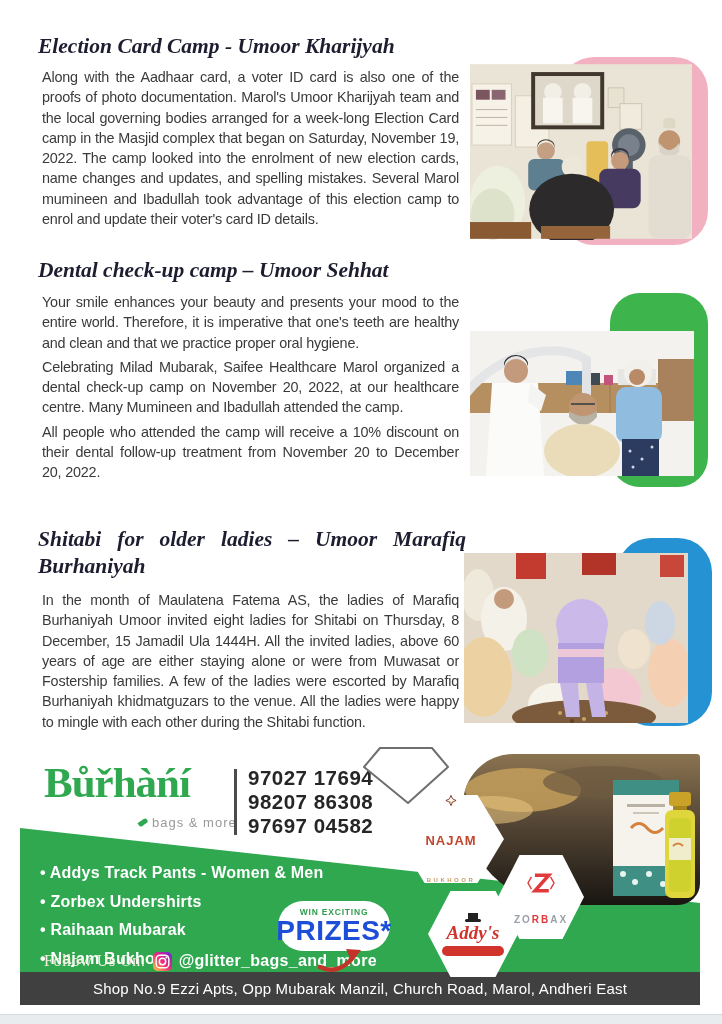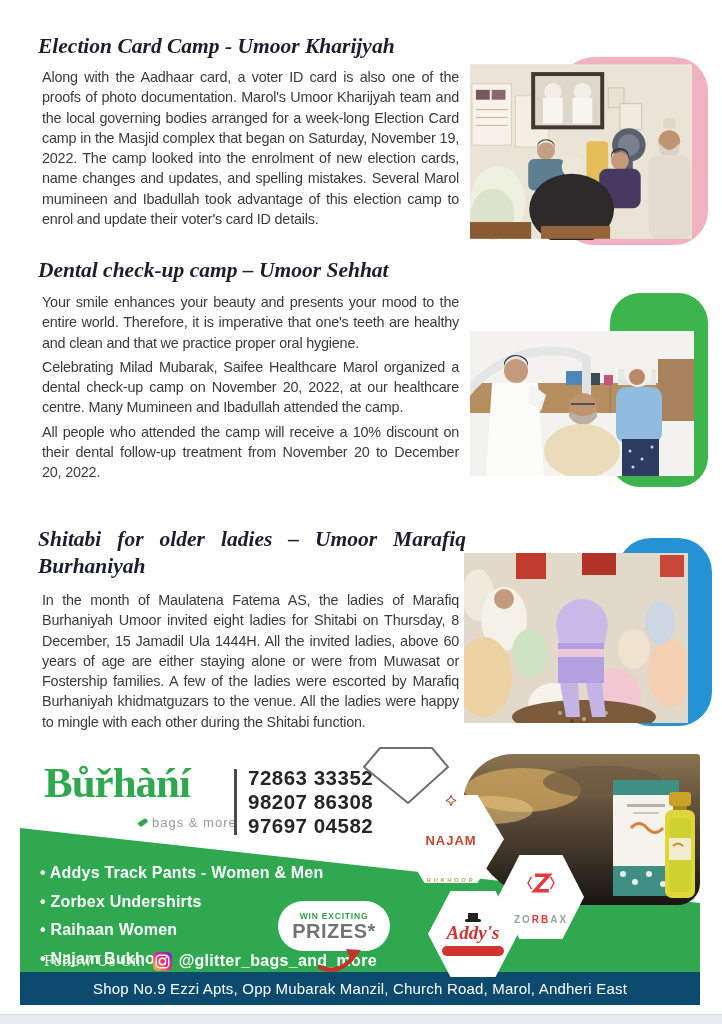--- a/index.html
+++ b/index.html
@@ -46,27 +46,27 @@
   .addys-hat{width:16px;height:9px;position:relative;margin-bottom:1px;}
   .addys-hat::before{content:"";position:absolute;left:3px;top:0;width:10px;height:6px;background:#222;}
   .addys-hat::after{content:"";position:absolute;left:0;top:6px;width:16px;height:3px;background:#222;border-radius:2px;}
   #products{position:absolute;left:20px;top:106px;z-index:2;color:#fff;font-weight:700;
         font-size:16px;line-height:28.5px;letter-spacing:0.2px;}
   #products div::before{content:"• ";}
   #prizes-badge{position:absolute;left:258px;top:148px;width:112px;height:50px;background:#fff;
         border-radius:26px;z-index:5;display:flex;flex-direction:column;align-items:center;
         justify-content:center;}
   #prizes-line1{font-size:8.5px;font-weight:700;color:#2f9d4d;letter-spacing:0.8px;}
-  #prizes-line2{font-size:20px;font-weight:900;color:#737373;line-height:1;letter-spacing:0.5px;}
+  #prizes-line2{font-size:28px;font-weight:900;color:#1d4ed8;line-height:1;letter-spacing:0.5px;}
   #follow-row{position:absolute;left:24px;top:196px;height:24px;display:flex;align-items:center;
         gap:7px;z-index:2;}
   #follow-label{font-family:"Liberation Serif",serif;font-size:16px;color:#f3eddb;letter-spacing:0.5px;}
   #ig-handle{font-weight:700;font-size:16px;color:#ffffff;letter-spacing:0.3px;}
   #red-arrow{position:absolute;left:298px;top:194px;z-index:6;}
-  #address-bar{position:absolute;left:0;right:0;bottom:0;height:33px;background:#0c4a6e;z-index:2;
+  #address-bar{position:absolute;left:0;right:0;bottom:0;height:33px;background:#404040;z-index:2;
         color:#fff;font-size:15px;line-height:33px;text-align:center;letter-spacing:0.2px;}
   #bottom-strip{position:absolute;left:0;top:1014px;width:722px;height:10px;background:#e9ecef;
         border-top:1px solid #d5dade;}
 </style>
 </head>
 <body>
 
 <div id="page">
 
   <section>
@@ -199,21 +199,21 @@
 
     <div id="brand">
       <div id="brand-name">Bůřhàńí</div>
       <div id="brand-tagline">
         <span class="tagmark"></span>
         <span>bags &amp; more</span>
       </div>
     </div>
     <div id="phone-divider"></div>
     <div id="phones">
-      <div>72863 33352</div>
+      <div>97027 17694</div>
       <div>98207 86308</div>
       <div>97697 04582</div>
     </div>
 
     <svg id="hex-outline" width="88" height="58" viewBox="0 0 88 58">
       <path d="M18,1 L70,1 L86,20 L46,56 L2,20 Z" fill="#ffffff" stroke="#6f6f6f" stroke-width="2" stroke-linejoin="round"></path>
     </svg>
 
     <div id="sunset">
       <svg width="237" height="151" viewBox="0 0 237 151">
@@ -267,21 +267,21 @@
 
     <div class="hex" id="hex-addys">
       <div class="addys-hat"></div>
       <div class="addys-name">Addy's</div>
       <div class="addys-banner"></div>
     </div>
 
     <div id="products">
       <div>Addys Track Pants - Women &amp; Men</div>
       <div>Zorbex Undershirts</div>
-      <div>Raihaan Women</div>
+      <div>Raihaan Mubarak</div>
       <div>Najam Bukhoor</div>
     </div>
 
     <div id="prizes-badge">
       <div id="prizes-line1">WIN EXCITING</div>
       <div id="prizes-line2">PRIZES*</div>
     </div>
 
     <div id="follow-row">
       <span id="follow-label">Follow Us On:</span>

